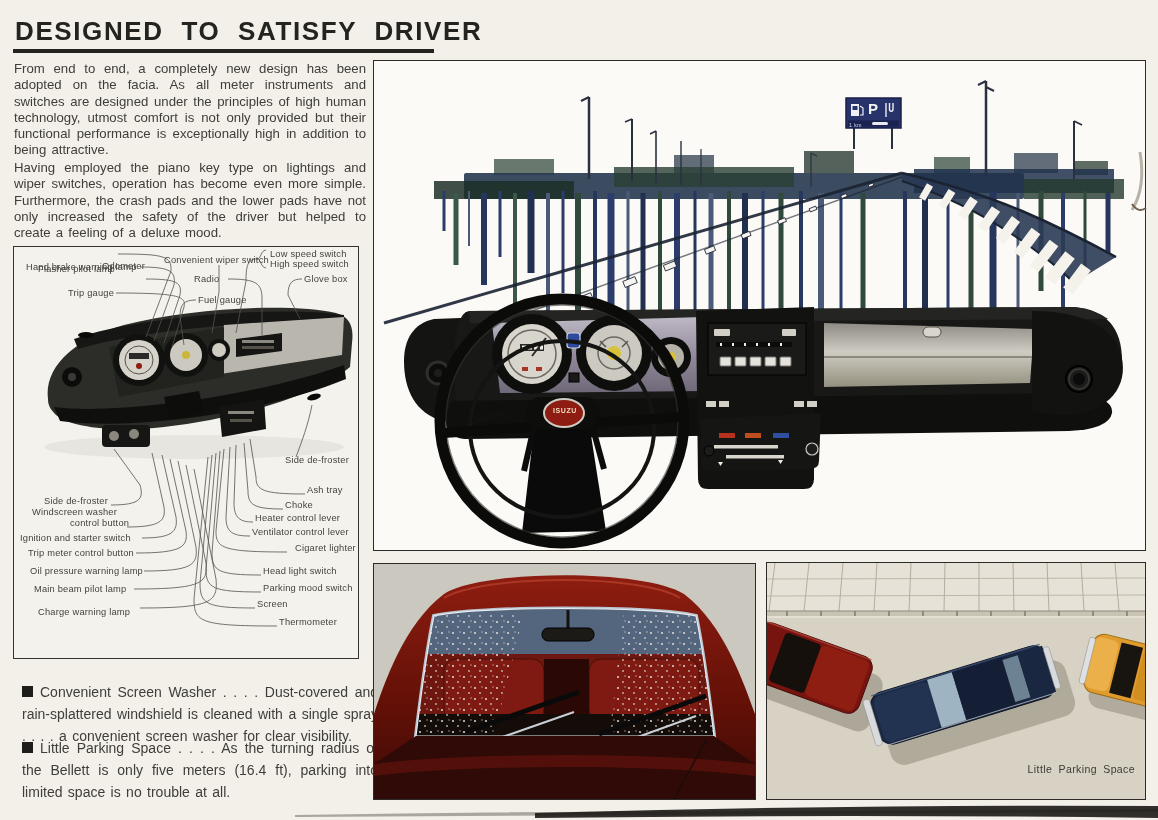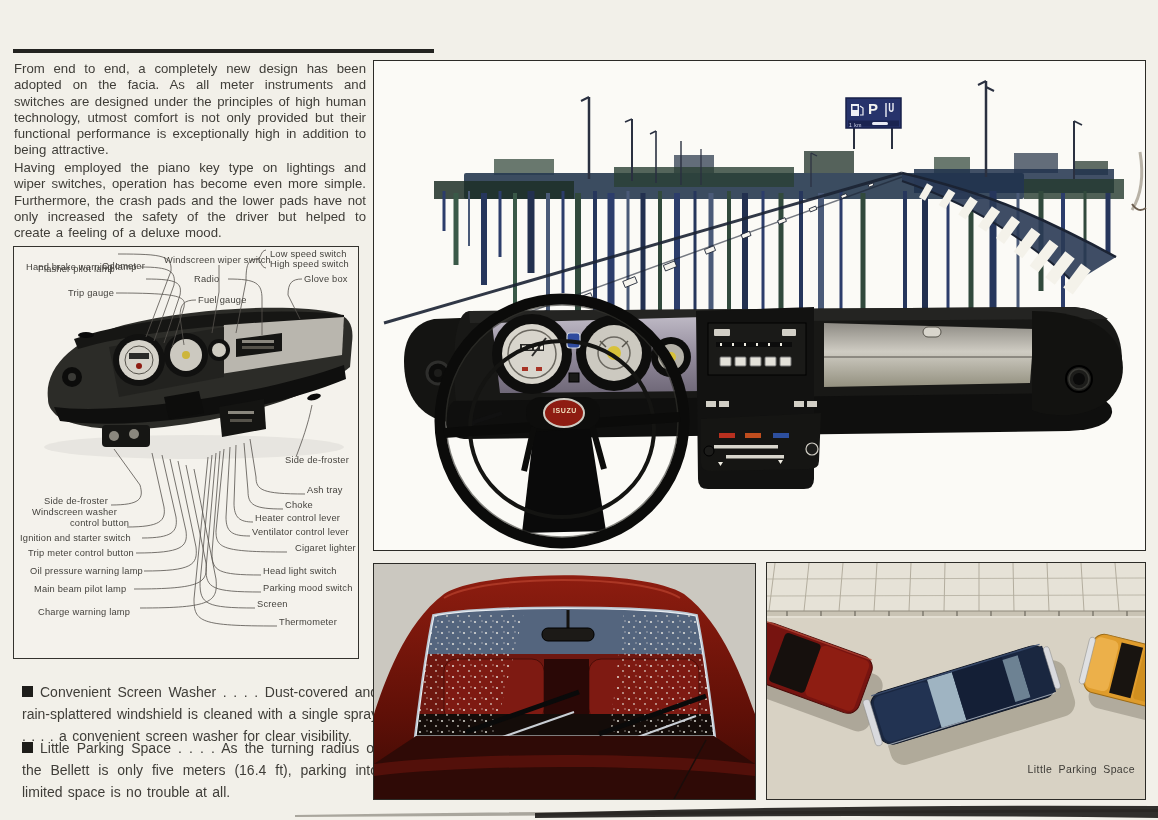--- a/index.html
+++ b/index.html
@@ -82,20 +82,21 @@
   }
 
   .scan-shadow { position:absolute; left:295px; top:804px; }
   .page-curl  { position:absolute; left:1126px; top:146px; }
 </style>
 </head>
 <body>
 
 <div class="page">
 
+  <h1 class="title">DESIGNED TO SATISFY DRIVER</h1>
   <div class="title-rule"></div>
 
   <p class="intro intro-1">From end to end, a completely new design has been adopted on the facia.  As all meter instruments and switches are designed under the principles of high human technology, utmost comfort is not only provided but their functional performance is exceptionally high in addition to being attractive.</p>
   <p class="intro intro-2">Having employed the piano key type on lightings and wiper switches, operation has become even more simple. Furthermore, the crash pads and the lower pads have not only increased the safety of the driver but helped to create a feeling of a deluxe mood.</p>
 
   <figure class="diagram-box">
     <svg width="344" height="411" viewBox="0 0 344 411">
       <ellipse cx="180" cy="200" rx="150" ry="12" fill="#000" opacity="0.05"></ellipse>
 
       <g>
@@ -169,21 +170,21 @@
         <path d="M247,345 C198,345 192,341 192,322 L202,206"></path>
         <path d="M241,361 C192,361 186,357 186,336 L198,208"></path>
         <path d="M263,379 C186,379 180,375 180,352 L194,210"></path>
       </g>
     </svg>
 
     <span class="lbl" style="left:24px;top:17px">Flasher pilot lamp</span>
     <span class="lbl" style="left:12px;top:15px">Hand brake warning lamp</span>
     <span class="lbl" style="left:88px;top:14px">Odometer</span>
     <span class="lbl" style="left:54px;top:41px">Trip gauge</span>
-    <span class="lbl" style="left:150px;top:8px">Windscreen wiper switch</span>
+    <span class="lbl" style="left:150px;top:8px">Convenient wiper switch</span>
     <span class="lbl" style="left:180px;top:27px">Radio</span>
     <span class="lbl" style="left:184px;top:48px">Fuel gauge</span>
     <span class="lbl" style="left:256px;top:2px">Low speed switch</span>
     <span class="lbl" style="left:256px;top:12px">High speed switch</span>
     <span class="lbl" style="left:290px;top:27px">Glove box</span>
 
     <span class="lbl" style="left:30px;top:249px">Side de-froster</span>
     <span class="lbl" style="left:18px;top:260px">Windscreen washer</span>
     <span class="lbl" style="left:56px;top:271px">control button</span>
     <span class="lbl" style="left:6px;top:286px">Ignition and starter switch</span>

